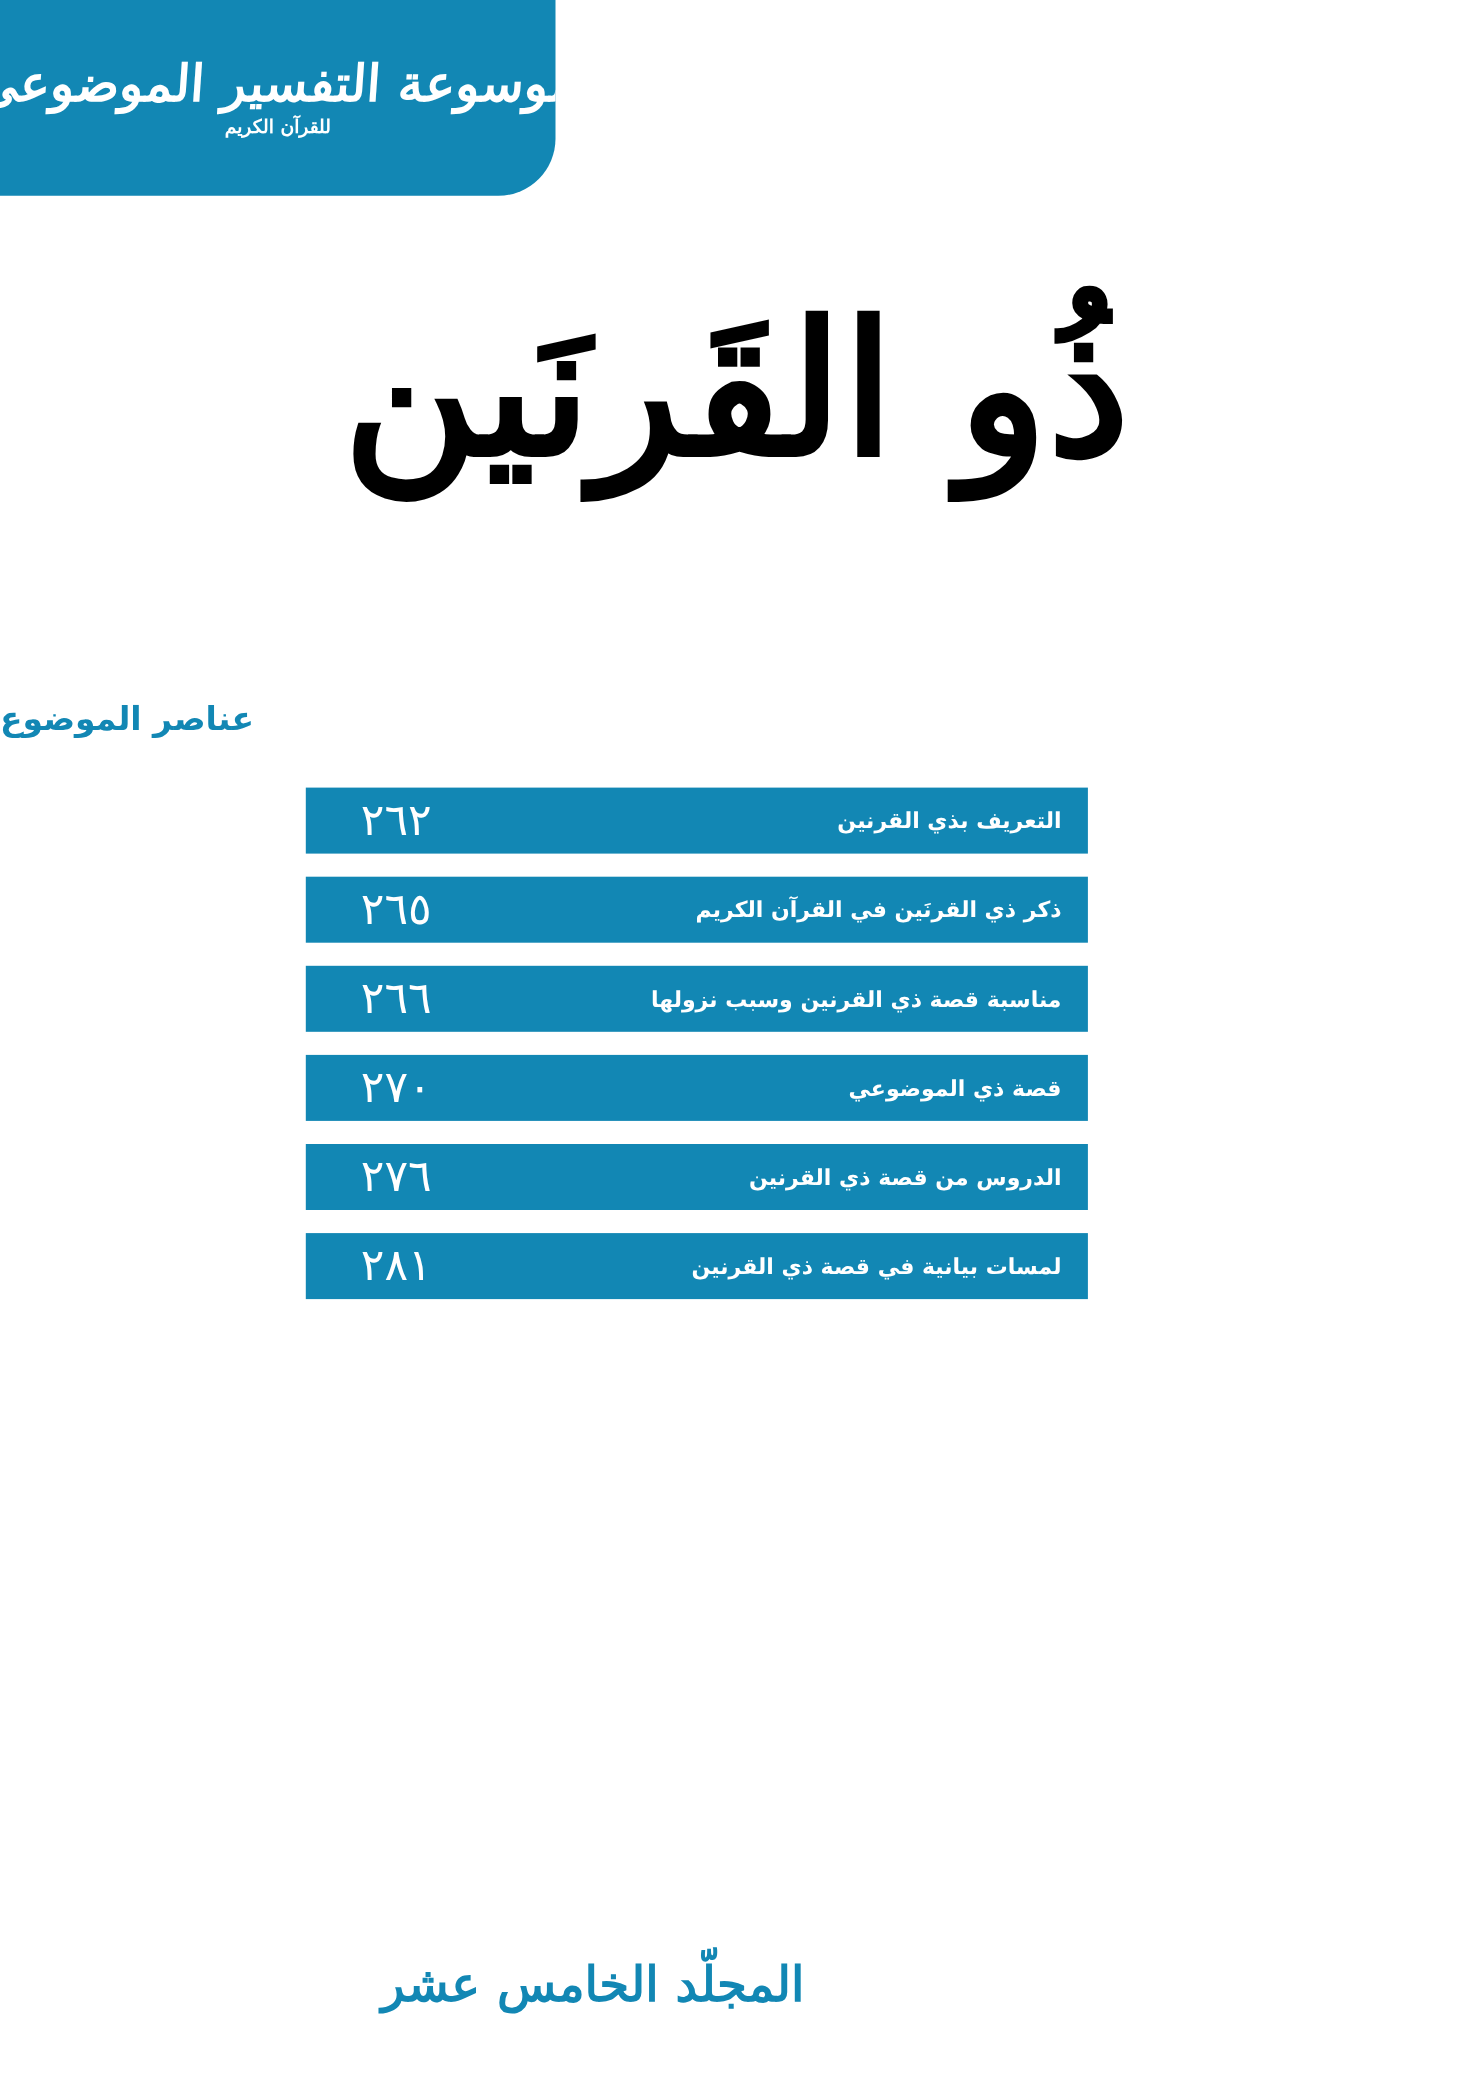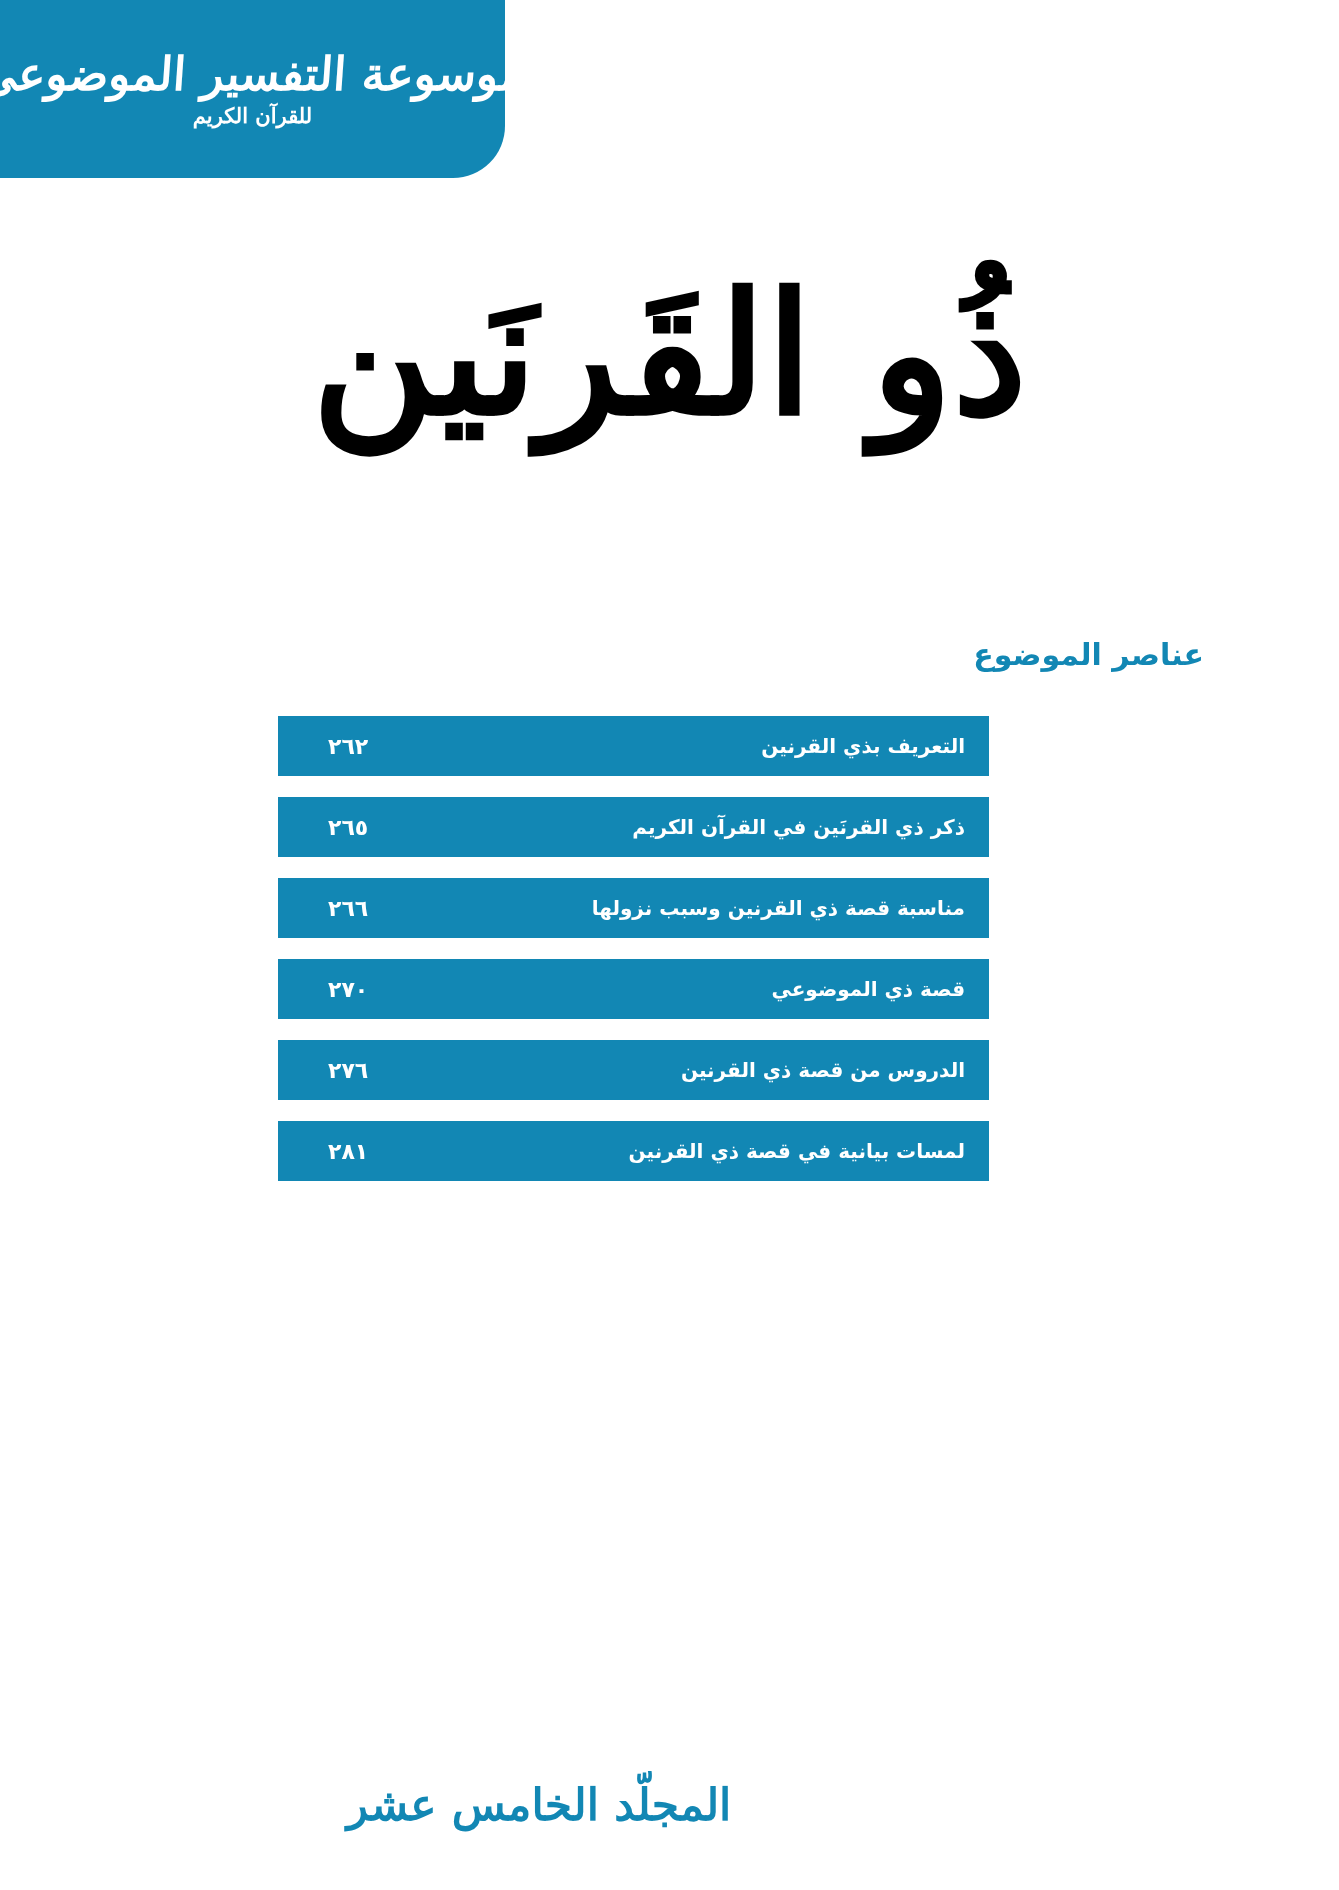--- a/index.html
+++ b/index.html
@@ -36,21 +36,21 @@
     font-family: "DejaVu Serif", serif;
     font-size: 46px;
     font-weight: bold;
     line-height: 1.05;
     letter-spacing: -1px;
     transform: skewX(-4deg);
     white-space: nowrap;
   }
   .logo-sub {
     font-family: "DejaVu Serif", serif;
-    font-size: 21px;
+    font-size: 17px;
     font-weight: bold;
     margin-top: 4px;
     white-space: nowrap;
     text-align: center;
   }
 
   
   .page-title {
     position: absolute;
     top: 270px;
@@ -65,27 +65,26 @@
     direction: rtl;
     white-space: nowrap;
   }
 
   
   .elements-heading {
     position: absolute;
     top: 637px;
     left: 0;
     width: 1189px;
-    text-align: right;
+    text-align: left;
     color: #1287b4;
     font-family: "DejaVu Sans", sans-serif;
     font-size: 30px;
     font-weight: bold;
     direction: rtl;
-    padding-left: 15px;
   }
 
   
   .toc {
     position: absolute;
     top: 716px;
     left: 278px;
     width: 711px;
     direction: rtl;
   }
@@ -102,22 +101,22 @@
   }
   .toc-label {
     font-family: "DejaVu Sans", sans-serif;
     font-size: 20px;
     font-weight: bold;
     white-space: nowrap;
     direction: rtl;
   }
   .toc-page {
     font-family: "DejaVu Sans", sans-serif;
-    font-size: 22px;
-    font-weight: bold;
+    font-size: 40px;
+    font-weight: normal;
     letter-spacing: 1px;
     direction: rtl;
     padding-left: 26px;
   }
 
   
   .footer-volume {
     position: absolute;
     bottom: 60px;
     left: 0;

